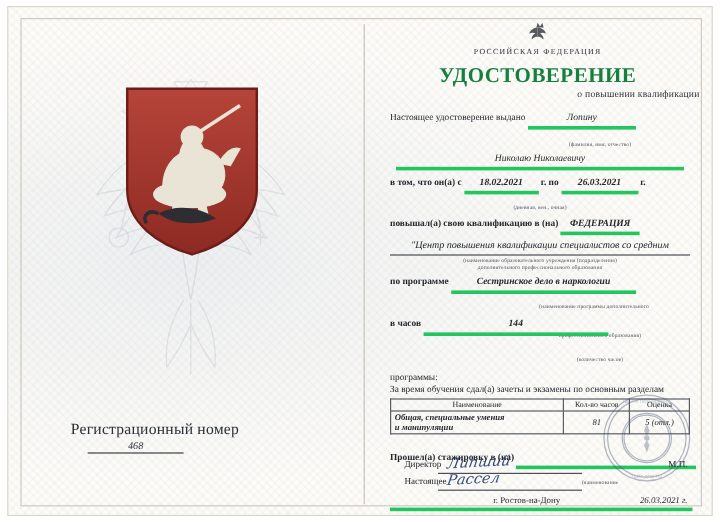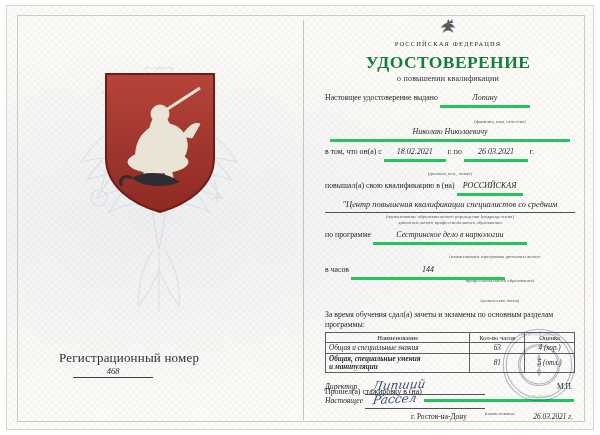--- a/index.html
+++ b/index.html
@@ -148,21 +148,21 @@
     font-size: 17.5px;
     font-weight: bold;
     letter-spacing: 0.4px;
     color: #15803d;
   }
   .subtitle {
     position: absolute;
     top: 60px;
     left: 0;
     width: 270px;
-    text-align: center;
+    text-align: right;
     font-size: 8px;
     letter-spacing: 0.2px;
     color: #2b2f38;
   }
 
   .body {
     position: absolute;
     top: 78px;
     left: 12px;
     width: 250px;
@@ -227,24 +227,23 @@
     bottom: 8px;
     width: 250px;
     font-size: 7.6px;
   }
   .sig-row {
     position: relative;
     height: 14px;
   }
   .sig-label {
     position: absolute;
-    left: 0;
+    left: 12px;
     top: 1px;
     font-size: 7.6px;
-    font-style: italic;
   }
   .sig-line {
     position: absolute;
     left: 40px;
     top: 0;
     width: 120px;
     border-bottom: 1px solid #4a4f57;
     height: 13px;
   }
   .handwriting {
@@ -280,21 +279,21 @@
     font-style: italic;
   }
   .stamp {
     position: absolute;
     right: 6px;
     bottom: 26px;
     width: 76px;
     height: 76px;
     opacity: 0.38;
   }
-  .nowrap { white-space: nowrap; }
+  .nowrap { white-space: nowrap; font-weight: bold; }
 </style>
 </head>
 <body>
 
 <div class="page">
   <div class="cert">
     <div class="inner-frame"></div>
 
     <div class="left-panel">
       <div class="arms-wrap">
@@ -402,21 +401,21 @@
           <span>г. по</span>
           <span class="fill" style="width:60px;">26.03.2021</span>
           <span>г.</span>
         </div>
         <div style="text-align:center; width:100%; margin-top:-2px;">
           <span class="hint" style="display:inline-block; width:150px;">(дневная, вен., очная)</span>
         </div>
 
         <div class="row nowrap" style="margin-top:1px;">
           <span>повышал(а) свою квалификацию в (на)</span>
-          <span class="fill" style="width:62px;">РОССИЙСКАЯ</span>
+          <span class="fill" style="width:62px;">ФЕДЕРАЦИЯ</span>
         </div>
 
         <div class="row center-italic" style="margin-top:2px;">"Центр повышения квалификации специалистов со средним</div>
         <div class="hint">(наименование образовательного учреждения (подразделения)</div>
         <div class="hint">дополнительного профессионального образования</div>
 
         <div class="row nowrap" style="margin-top:3px;">
           <span>по программе</span>
           <span class="fill" style="width:150px;">Сестринское дело в наркологии</span>
         </div>
@@ -429,38 +428,33 @@
           <span class="fill" style="width:150px;">144</span>
         </div>
         <div style="text-align:right; width:100%; margin-top:-13px; pointer-events:none;">
           <span class="hint" style="display:inline-block; width:150px;">профессионального образования)</span>
         </div>
         <div style="text-align:right; width:100%; margin-top:2px;">
           <span class="hint" style="display:inline-block; width:150px;">(количество часов)</span>
         </div>
 
         <div class="row" style="margin-top:4px; line-height:10px;">
+          <div>программы:</div>
           <div>За время обучения сдал(а) зачеты и экзамены по основным разделам</div>
-          <div>программы:</div>
         </div>
 
         <table class="tbl">
           <thead>
             <tr>
               <th style="width:58%;">Наименование</th>
               <th style="width:22%;">Кол-во часов</th>
               <th style="width:20%;">Оценка</th>
             </tr>
           </thead>
           <tbody>
-            <tr>
-              <td class="name">Общая и специальные знания</td>
-              <td class="num">63</td>
-              <td class="mark">4 (хор.)</td>
-            </tr>
             <tr>
               <td class="name" style="white-space:pre-line;font-weight:bold;">Общая, специальные умения
 и манипуляции</td>
               <td class="num">81</td>
               <td class="mark">5 (отл.)</td>
             </tr>
           </tbody>
         </table>
 
         <div class="row nowrap" style="margin-top:13px;">

